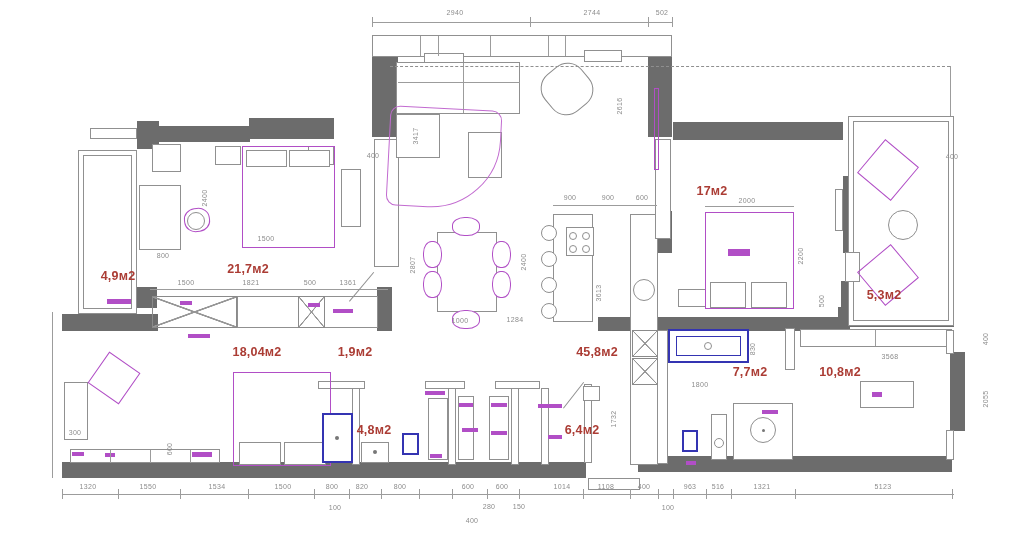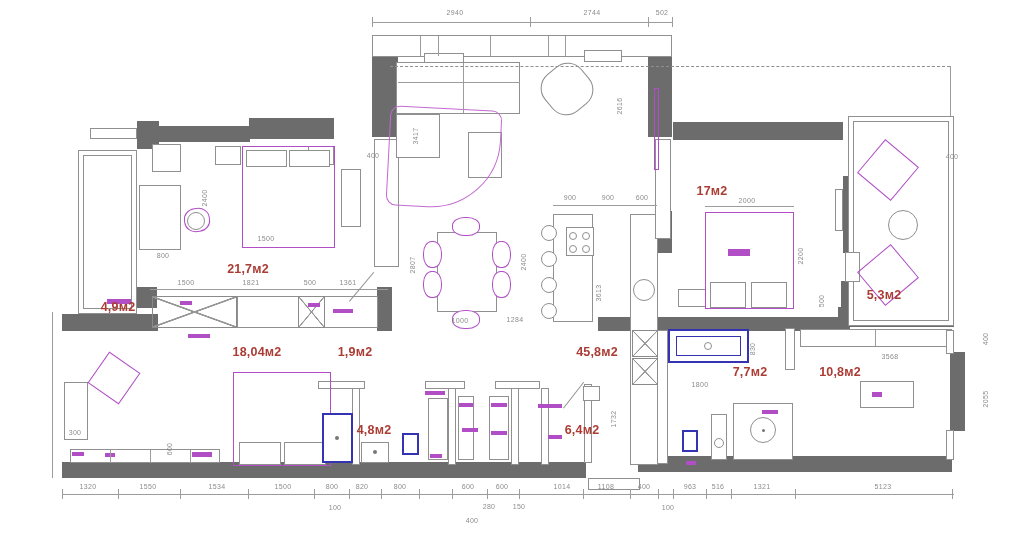--- a/index.html
+++ b/index.html
@@ -259,21 +259,21 @@
     <div class="dim" style="left: 644px; top: 487px;">400</div>
     <div class="dim" style="left: 690px; top: 487px;">963</div>
     <div class="dim" style="left: 718px; top: 487px;">516</div>
     <div class="dim" style="left: 762px; top: 487px;">1321</div>
     <div class="dim" style="left: 883px; top: 487px;">5123</div>
     <div class="dim" style="left: 335px; top: 508px;">100</div>
     <div class="dim" style="left: 472px; top: 521px;">400</div>
     <div class="dim" style="left: 489px; top: 507px;">280</div>
     <div class="dim" style="left: 519px; top: 507px;">150</div>
     <div class="dim" style="left: 668px; top: 508px;">100</div>
-    <div class="area" style="left: 118px; top: 276px; margin-top: 31px;">4,9м2</div>
+    <div class="area" style="left: 118px; top: 276px;">4,9м2</div>
     <div class="area" style="left: 248px; top: 269px;">21,7м2</div>
     <div class="area" style="left: 712px; top: 191px;">17м2</div>
     <div class="area" style="left: 884px; top: 295px;">5,3м2</div>
     <div class="area" style="left: 597px; top: 352px;">45,8м2</div>
     <div class="area" style="left: 257px; top: 352px;">18,04м2</div>
     <div class="area" style="left: 355px; top: 352px;">1,9м2</div>
     <div class="area" style="left: 374px; top: 430px;">4,8м2</div>
     <div class="area" style="left: 582px; top: 430px;">6,4м2</div>
     <div class="area" style="left: 750px; top: 372px;">7,7м2</div>
     <div class="area" style="left: 840px; top: 372px;">10,8м2</div>

